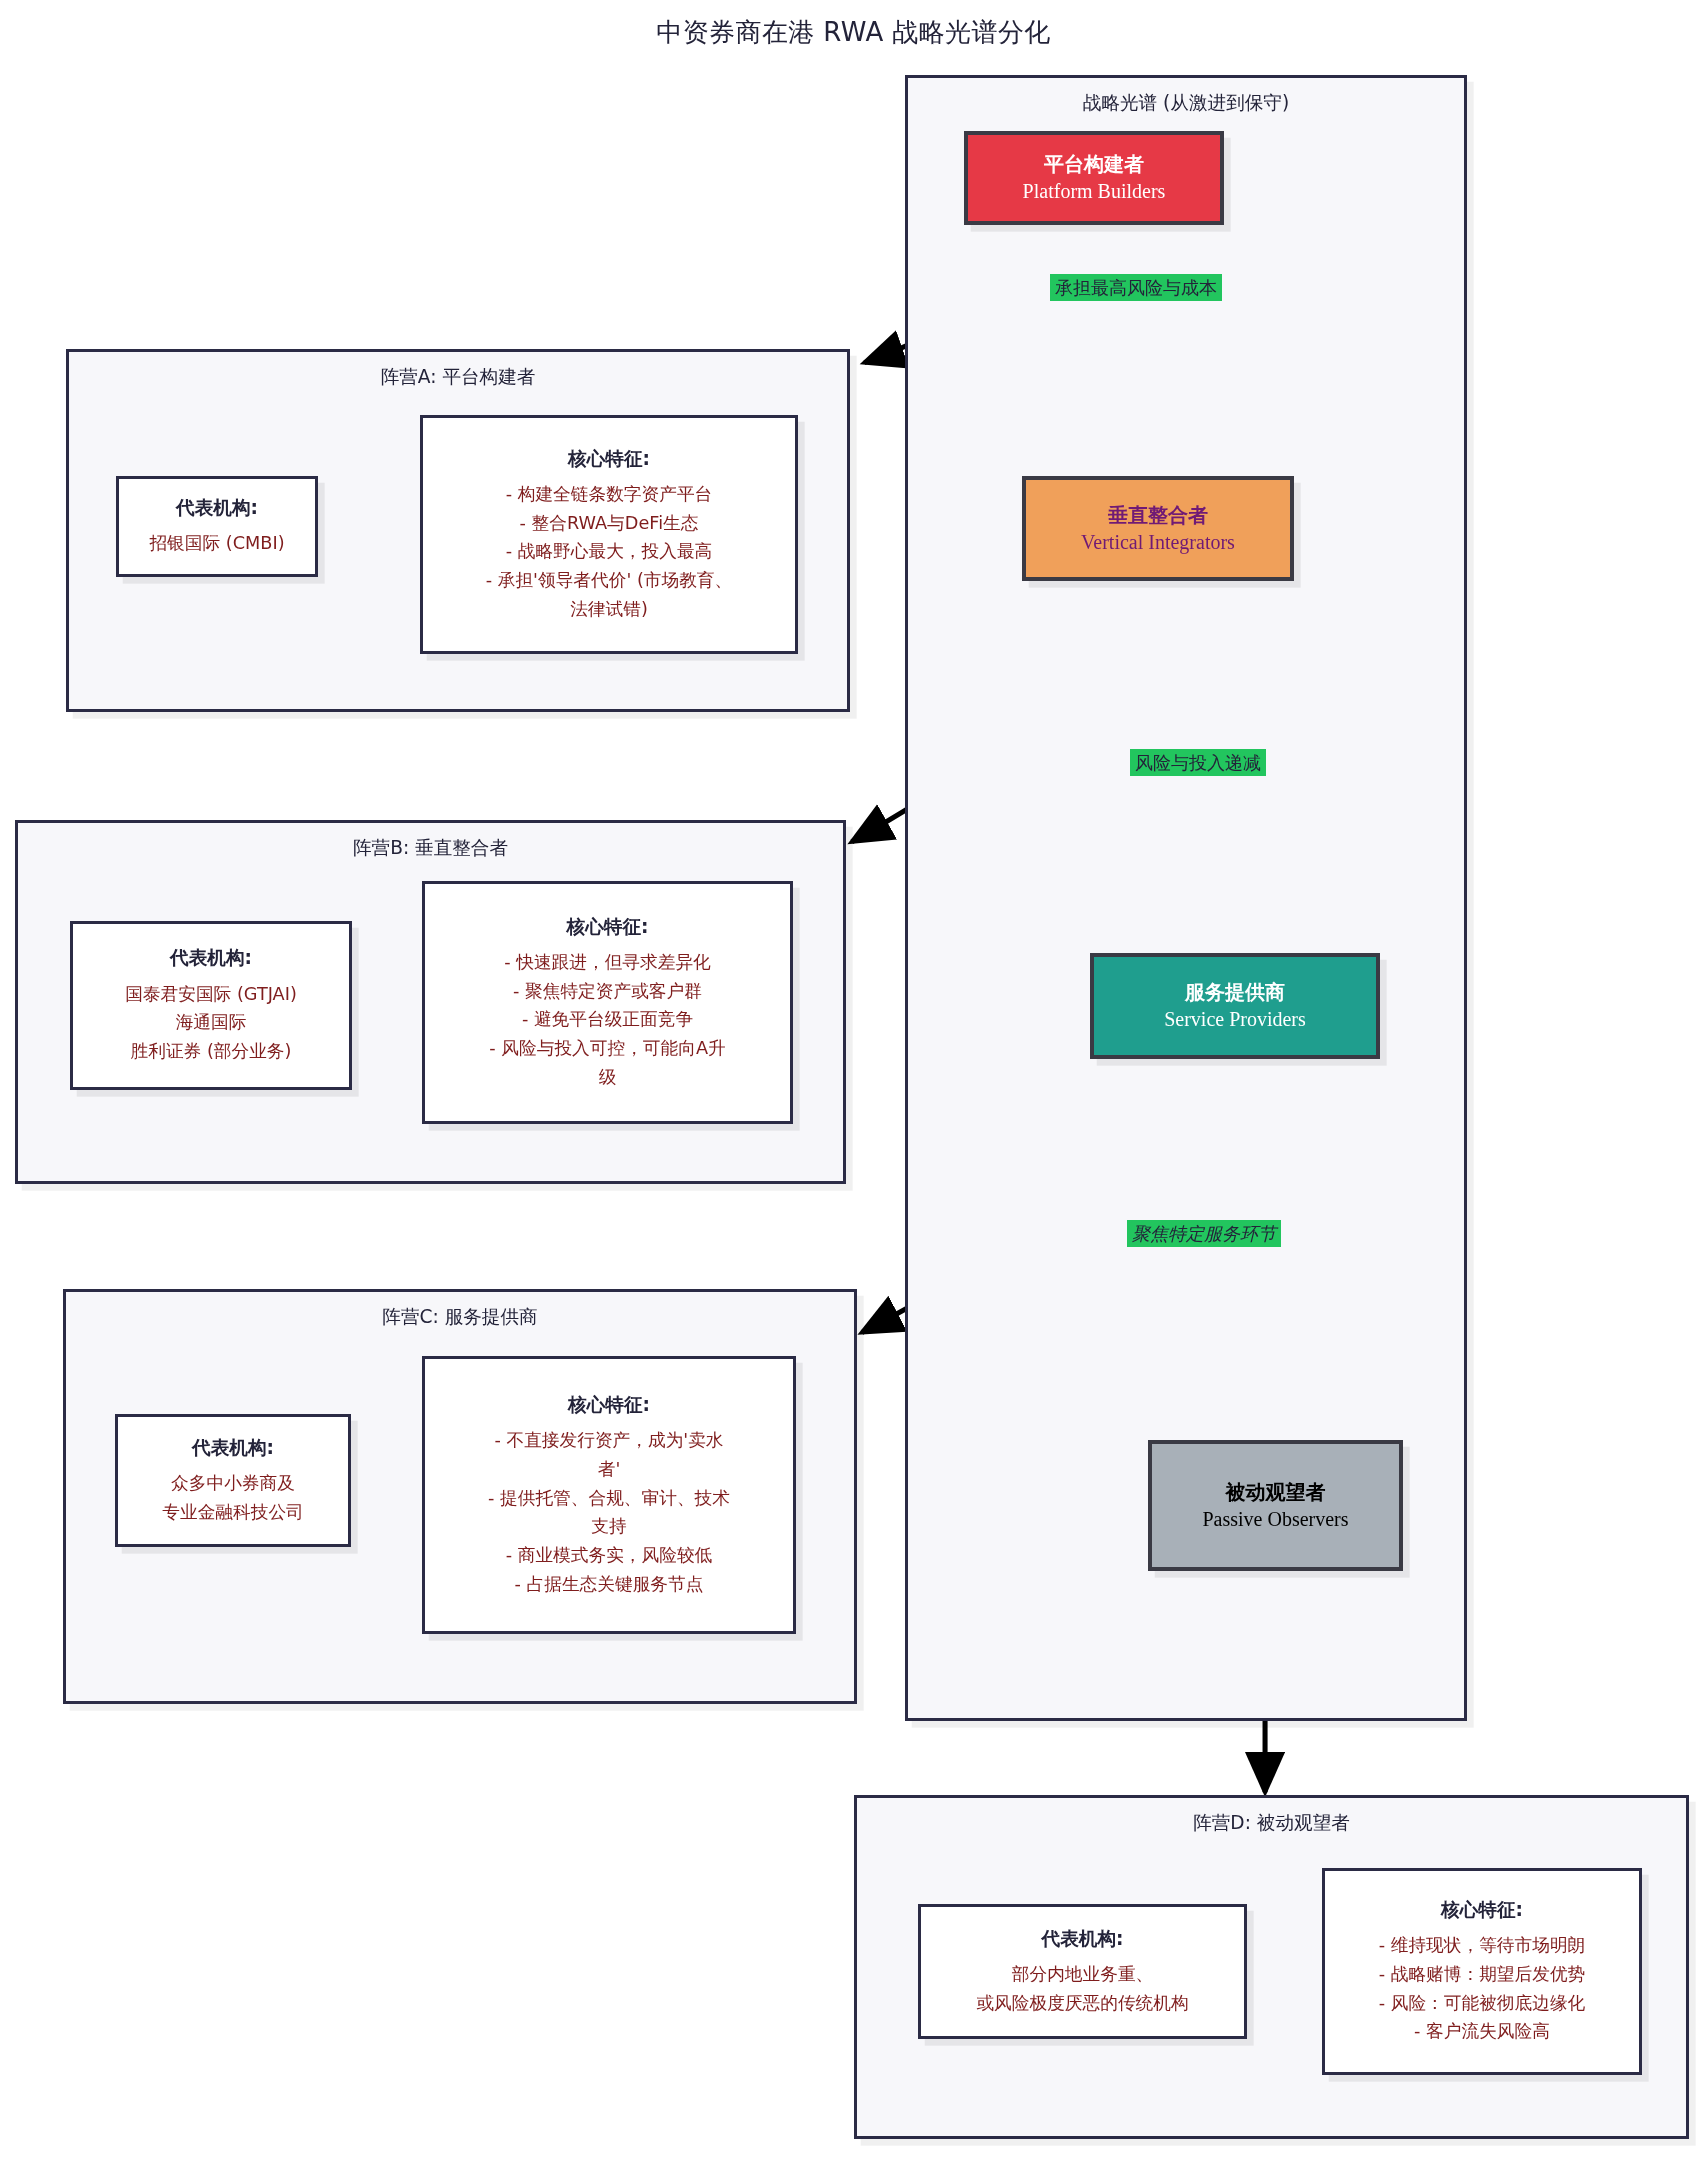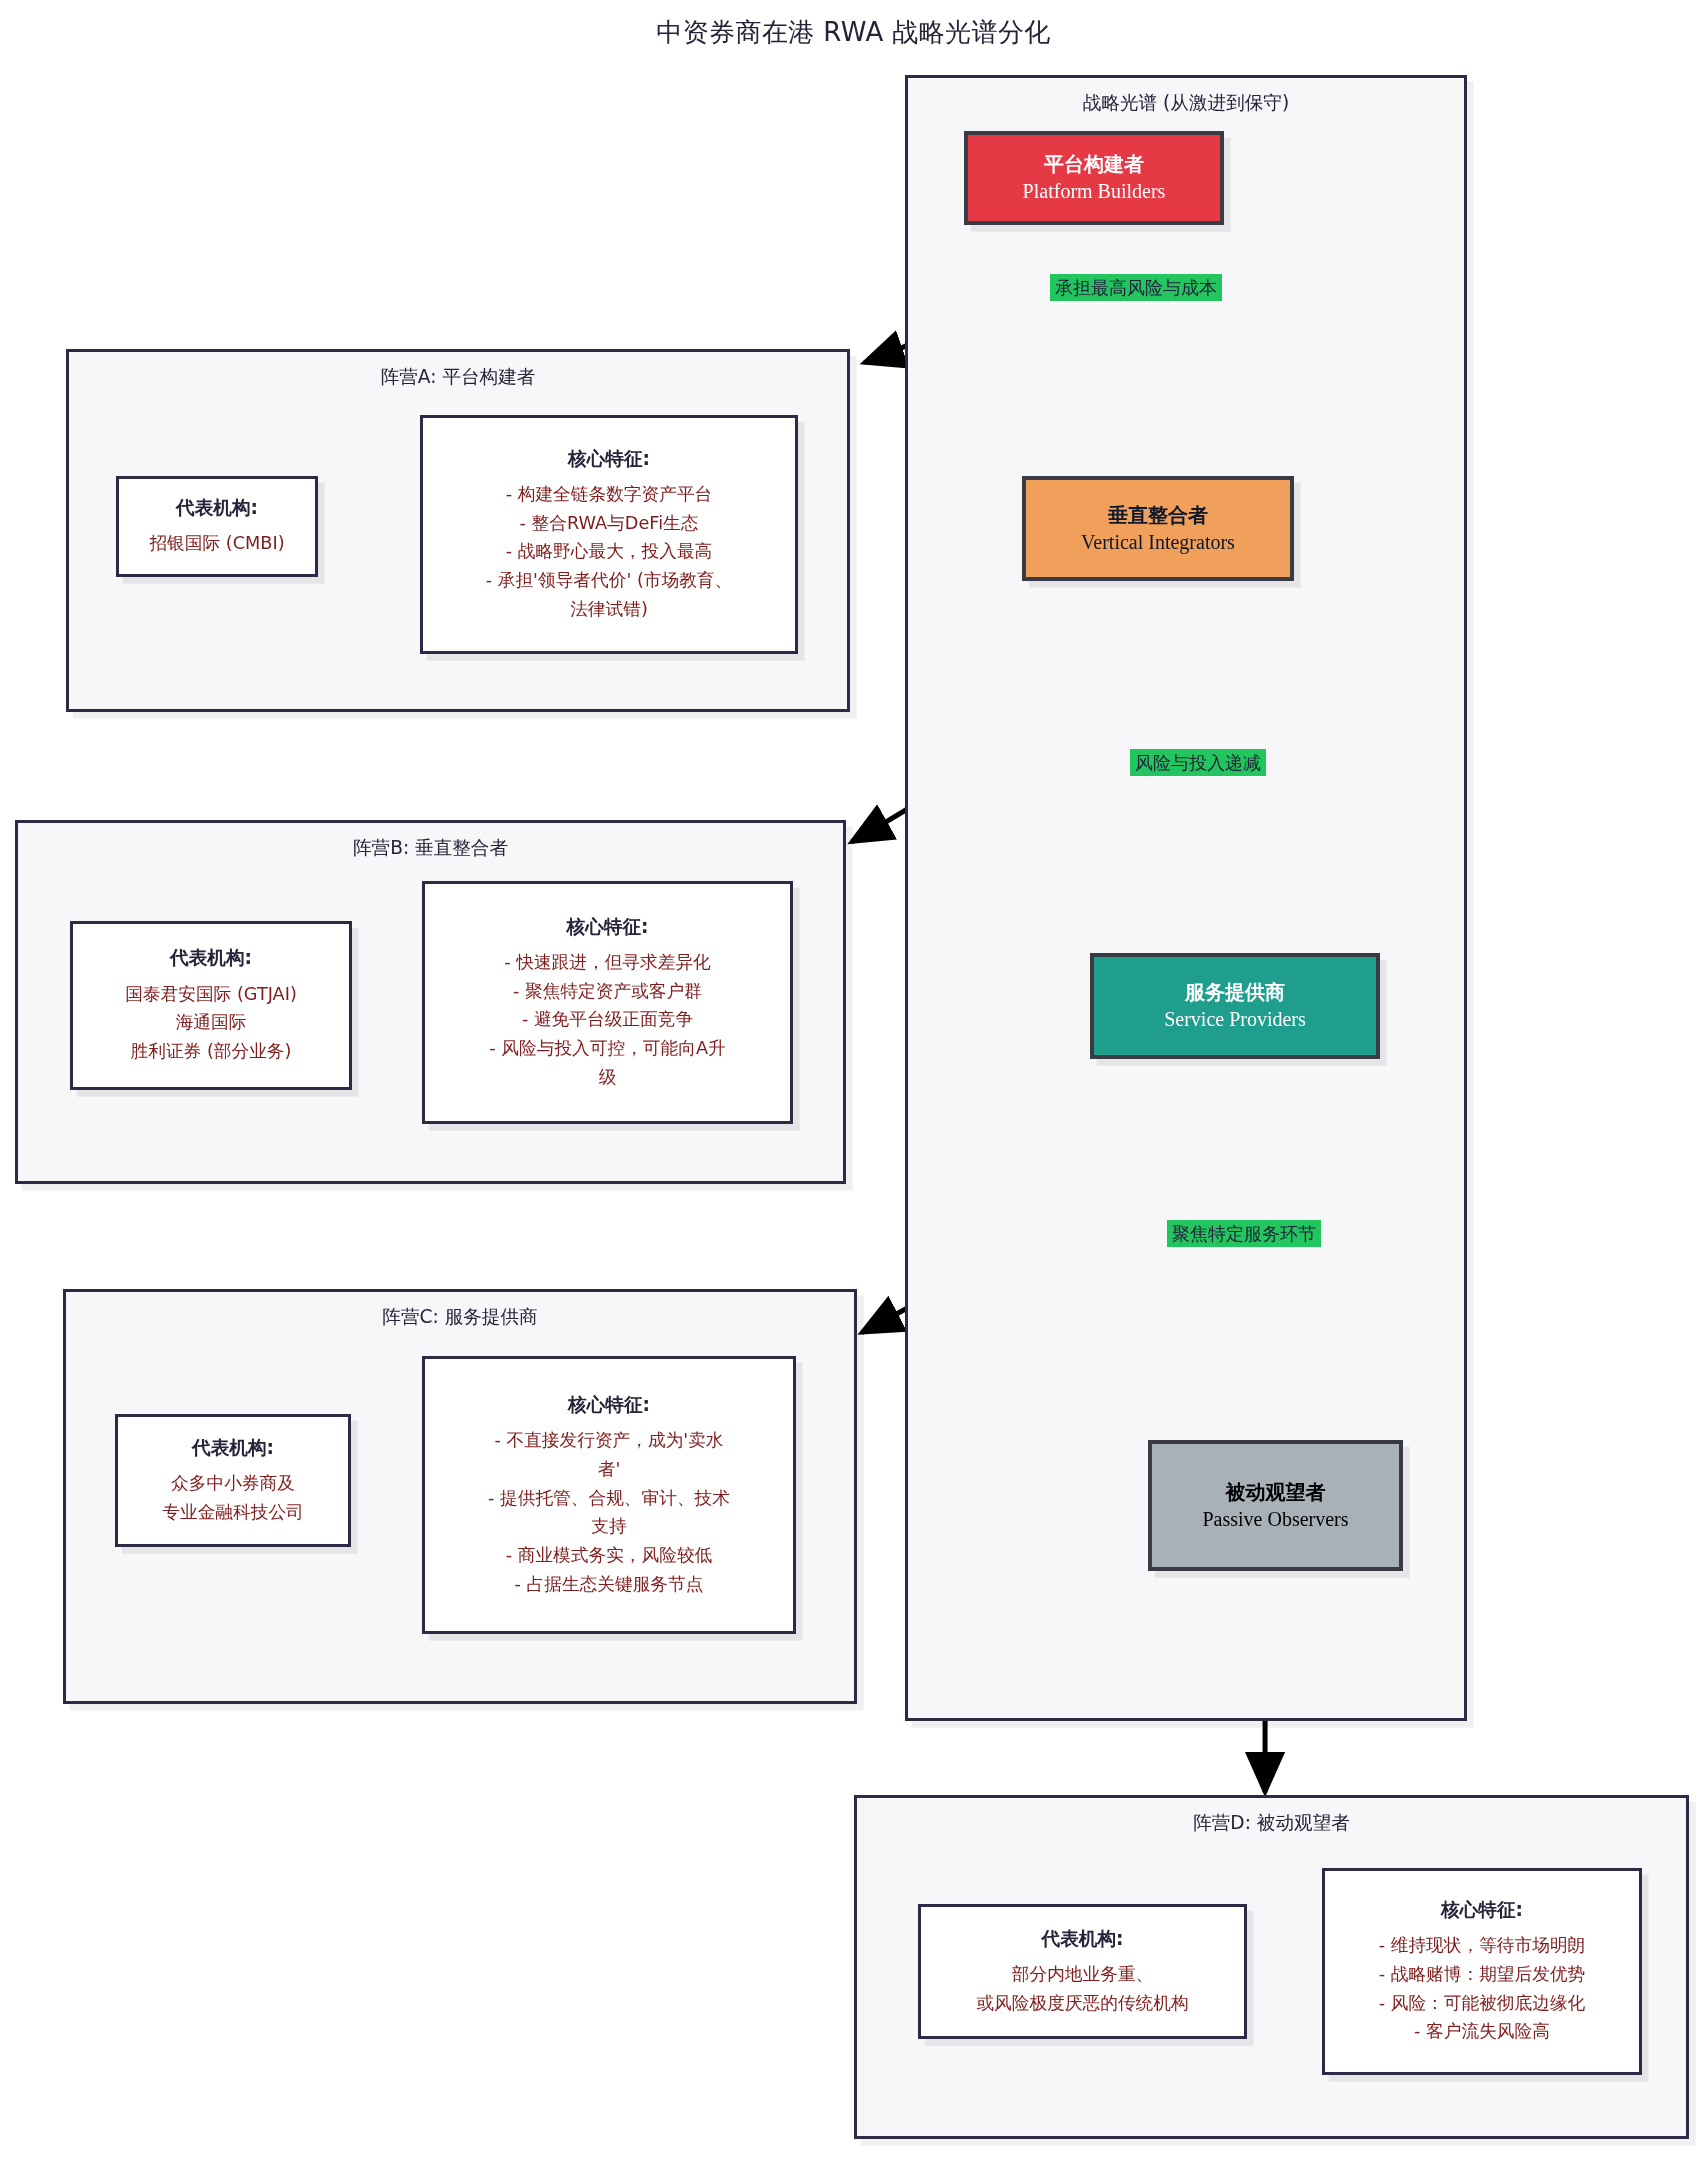--- a/index.html
+++ b/index.html
@@ -137,38 +137,38 @@
 
   <div class="group" style="left:905px; top:75px; width:562px; height:1646px;">
     <div class="group-title">战略光谱 (从激进到保守)</div>
   </div>
 
   <div class="spec-node" style="left:964px; top:131px; width:260px; height:94px; background:#e63946; color:#ffffff;">
     <div class="cn">平台构建者</div>
     <div class="en">Platform Builders</div>
   </div>
 
-  <div class="spec-node" style="left:1022px; top:476px; width:272px; height:105px; background:#f0a05a; color:#0f172a;">
+  <div class="spec-node" style="left:1022px; top:476px; width:272px; height:105px; background:#f0a05a; color:#701a75;">
     <div class="cn">垂直整合者</div>
     <div class="en">Vertical Integrators</div>
   </div>
 
   <div class="spec-node" style="left:1090px; top:953px; width:290px; height:106px; background:#1f9e8e; color:#ffffff;">
     <div class="cn">服务提供商</div>
     <div class="en">Service Providers</div>
   </div>
 
   <div class="spec-node" style="left:1148px; top:1440px; width:255px; height:131px; background:#a8b0b8; color:#000000;">
     <div class="cn">被动观望者</div>
     <div class="en">Passive Observers</div>
   </div>
 
   <div class="edge-label" style="left:1050px; top:274px;">承担最高风险与成本</div>
   <div class="edge-label" style="left:1130px; top:749px;">风险与投入递减</div>
-  <div class="edge-label" style="left:1167px; top:1220px;">聚焦特定服务环节</div>
+  <div class="edge-label" style="left:1127px; top:1220px;font-style:italic;">聚焦特定服务环节</div>
 
   <div class="group" style="left:66px; top:349px; width:784px; height:363px;">
     <div class="group-title">阵营A: 平台构建者</div>
   </div>
   <div class="inner-box" style="left:116px; top:476px; width:202px; height:101px;">
     <div class="hdr">代表机构:</div>
     <div class="ln">招银国际 (CMBI)</div>
   </div>
   <div class="inner-box" style="left:420px; top:415px; width:378px; height:239px;">
     <div class="hdr">核心特征:</div>

